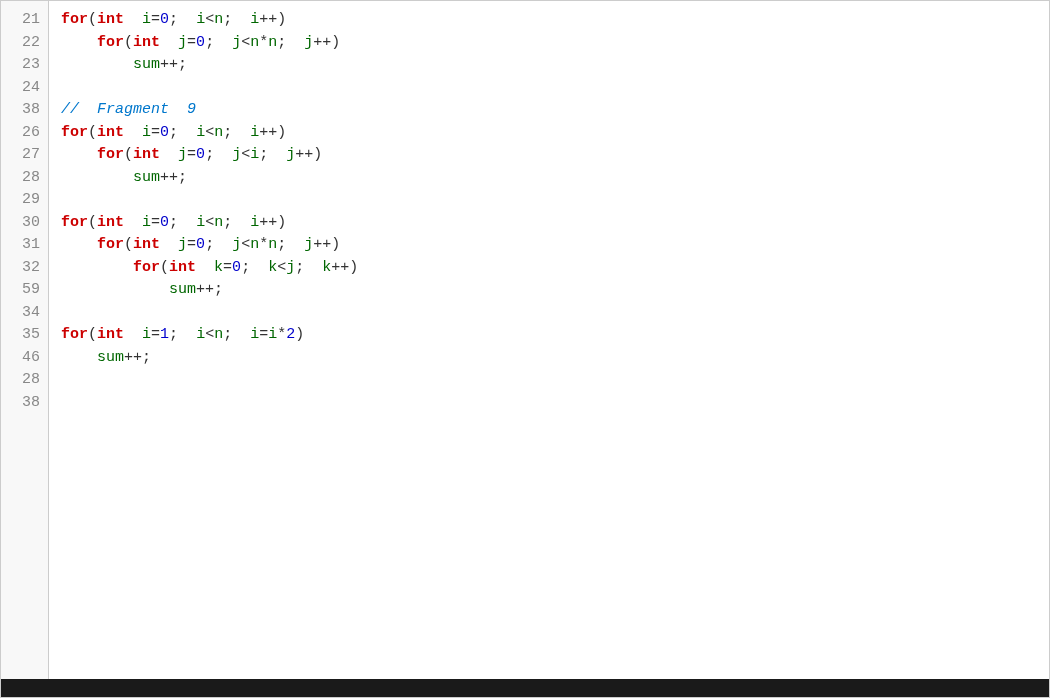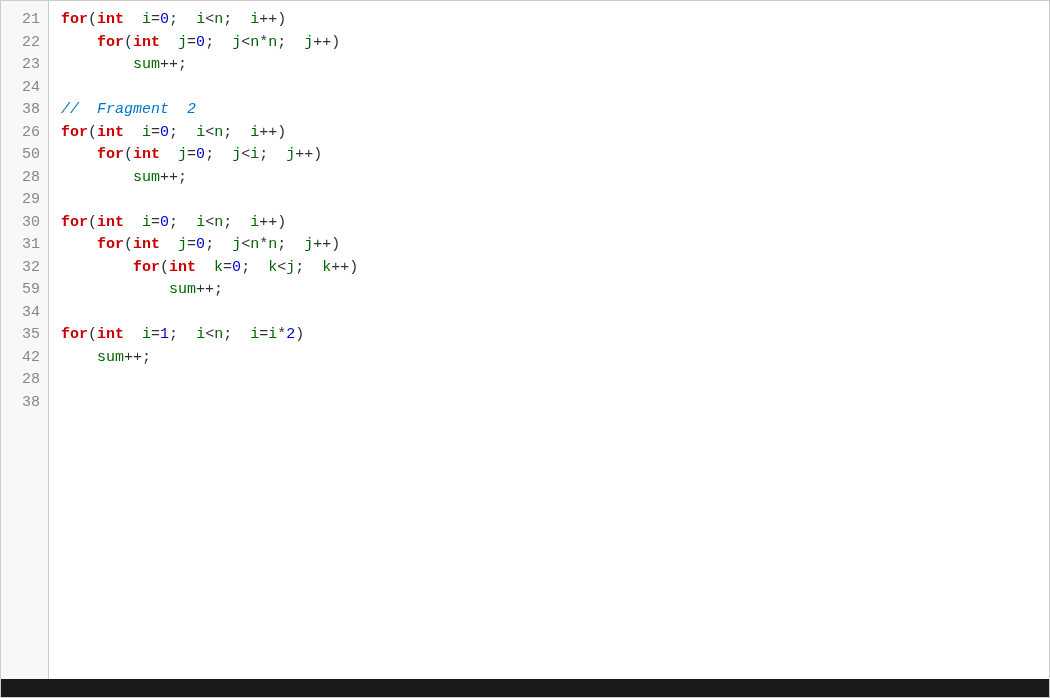--- a/index.html
+++ b/index.html
@@ -83,39 +83,39 @@
 
 <div class="code-window">
   <div class="code-area">
     <div class="line-numbers" id="line-numbers">
         <div class="line-num">21</div>
         <div class="line-num">22</div>
         <div class="line-num">23</div>
         <div class="line-num">24</div>
         <div class="line-num">38</div>
         <div class="line-num">26</div>
-        <div class="line-num">50</div>
+        <div class="line-num">27</div>
         <div class="line-num">28</div>
         <div class="line-num">29</div>
         <div class="line-num">30</div>
         <div class="line-num">31</div>
         <div class="line-num">32</div>
         <div class="line-num">59</div>
         <div class="line-num">34</div>
         <div class="line-num">35</div>
-        <div class="line-num">42</div>
+        <div class="line-num">46</div>
         <div class="line-num">28</div>
         <div class="line-num">38</div>
       </div>
     <div class="code-content" id="code-content">
         <div class="code-line"><span class="kw">for</span><span class="plain">(</span><span class="kw">int</span><span class="plain">  </span><span class="var">i</span><span class="plain">=</span><span class="num">0</span><span class="plain">;  </span><span class="var">i</span><span class="plain">&lt;</span><span class="var">n</span><span class="plain">;  </span><span class="var">i</span><span class="plain">++)</span></div>
         <div class="code-line"><span>    </span><span class="kw">for</span><span class="plain">(</span><span class="kw">int</span><span class="plain">  </span><span class="var">j</span><span class="plain">=</span><span class="num">0</span><span class="plain">;  </span><span class="var">j</span><span class="plain">&lt;</span><span class="var">n</span><span class="plain">*</span><span class="var">n</span><span class="plain">;  </span><span class="var">j</span><span class="plain">++)</span></div>
         <div class="code-line"><span>        </span><span class="var">sum</span><span class="plain">++;</span></div>
         <div class="code-line"></div>
-        <div class="code-line"><span class="cmt">//  Fragment  2</span></div>
+        <div class="code-line"><span class="cmt">//  Fragment  9</span></div>
         <div class="code-line"><span class="kw">for</span><span class="plain">(</span><span class="kw">int</span><span class="plain">  </span><span class="var">i</span><span class="plain">=</span><span class="num">0</span><span class="plain">;  </span><span class="var">i</span><span class="plain">&lt;</span><span class="var">n</span><span class="plain">;  </span><span class="var">i</span><span class="plain">++)</span></div>
         <div class="code-line"><span>    </span><span class="kw">for</span><span class="plain">(</span><span class="kw">int</span><span class="plain">  </span><span class="var">j</span><span class="plain">=</span><span class="num">0</span><span class="plain">;  </span><span class="var">j</span><span class="plain">&lt;</span><span class="var">i</span><span class="plain">;  </span><span class="var">j</span><span class="plain">++)</span></div>
         <div class="code-line"><span>        </span><span class="var">sum</span><span class="plain">++;</span></div>
         <div class="code-line"></div>
         <div class="code-line"><span class="kw">for</span><span class="plain">(</span><span class="kw">int</span><span class="plain">  </span><span class="var">i</span><span class="plain">=</span><span class="num">0</span><span class="plain">;  </span><span class="var">i</span><span class="plain">&lt;</span><span class="var">n</span><span class="plain">;  </span><span class="var">i</span><span class="plain">++)</span></div>
         <div class="code-line"><span>    </span><span class="kw">for</span><span class="plain">(</span><span class="kw">int</span><span class="plain">  </span><span class="var">j</span><span class="plain">=</span><span class="num">0</span><span class="plain">;  </span><span class="var">j</span><span class="plain">&lt;</span><span class="var">n</span><span class="plain">*</span><span class="var">n</span><span class="plain">;  </span><span class="var">j</span><span class="plain">++)</span></div>
         <div class="code-line"><span>        </span><span class="kw">for</span><span class="plain">(</span><span class="kw">int</span><span class="plain">  </span><span class="var">k</span><span class="plain">=</span><span class="num">0</span><span class="plain">;  </span><span class="var">k</span><span class="plain">&lt;</span><span class="var">j</span><span class="plain">;  </span><span class="var">k</span><span class="plain">++)</span></div>
         <div class="code-line"><span>            </span><span class="var">sum</span><span class="plain">++;</span></div>
         <div class="code-line"></div>
         <div class="code-line"><span class="kw">for</span><span class="plain">(</span><span class="kw">int</span><span class="plain">  </span><span class="var">i</span><span class="plain">=</span><span class="num">1</span><span class="plain">;  </span><span class="var">i</span><span class="plain">&lt;</span><span class="var">n</span><span class="plain">;  </span><span class="var">i</span><span class="plain">=</span><span class="var">i</span><span class="plain">*</span><span class="num">2</span><span class="plain">)</span></div>

